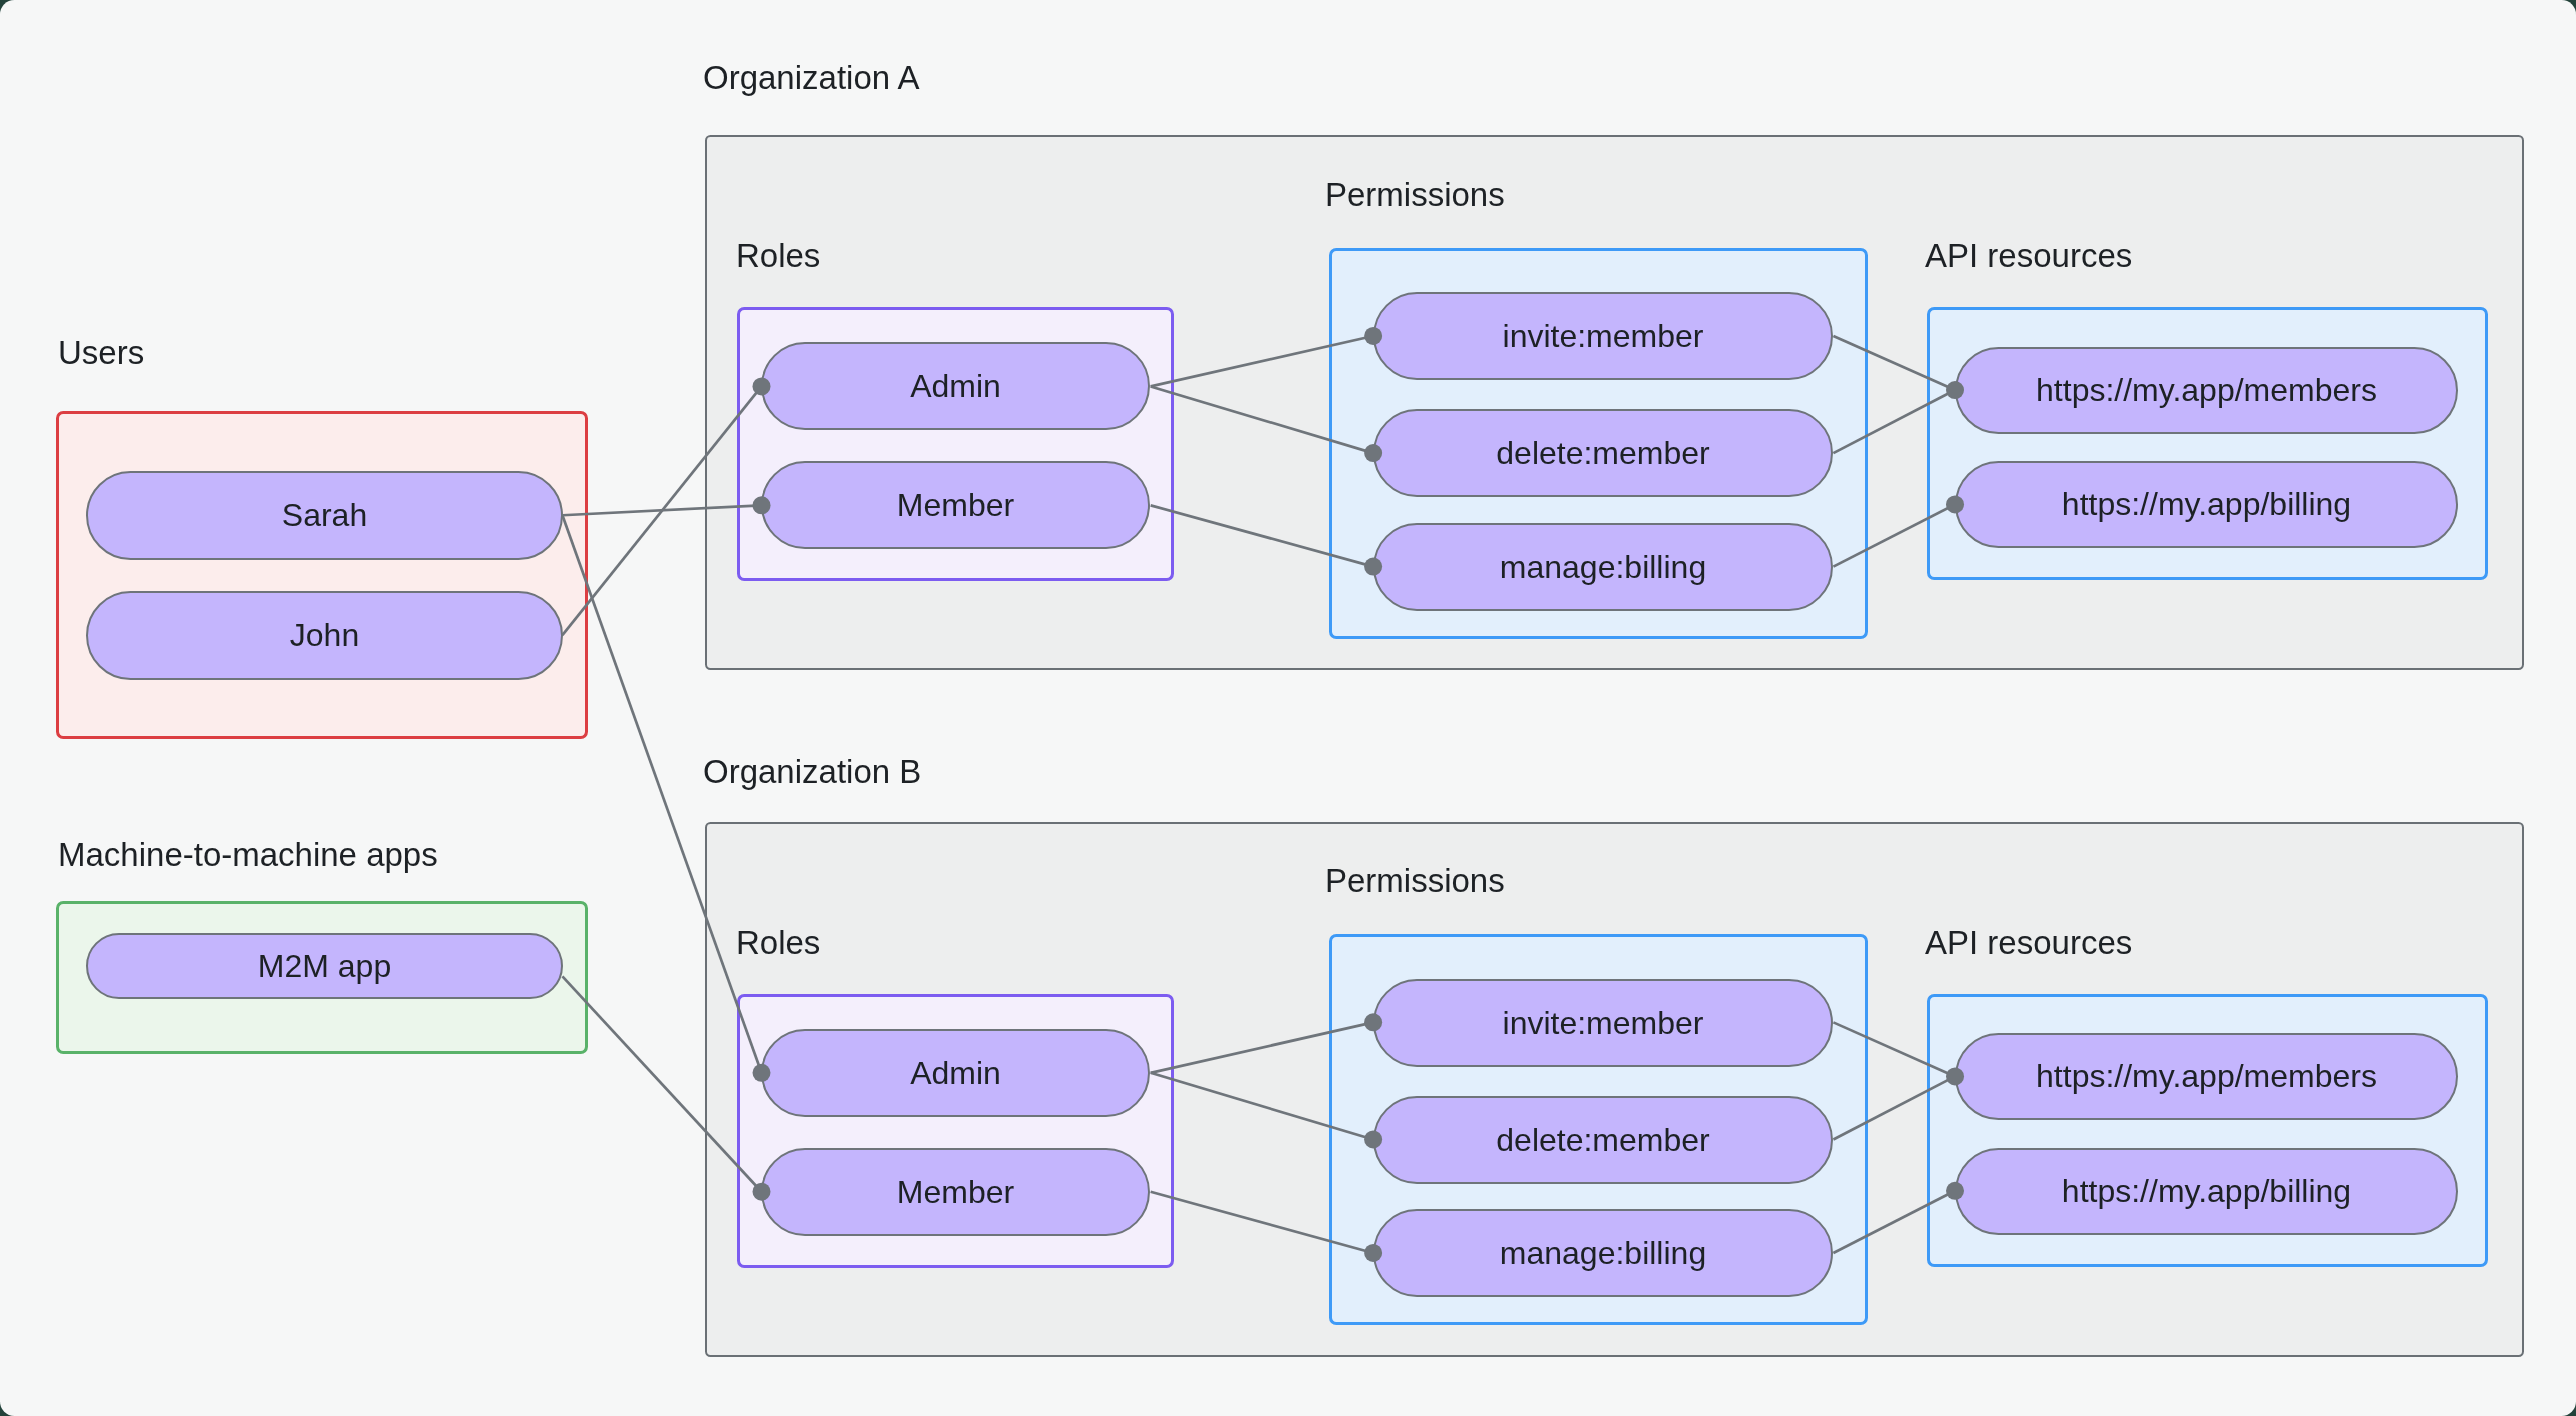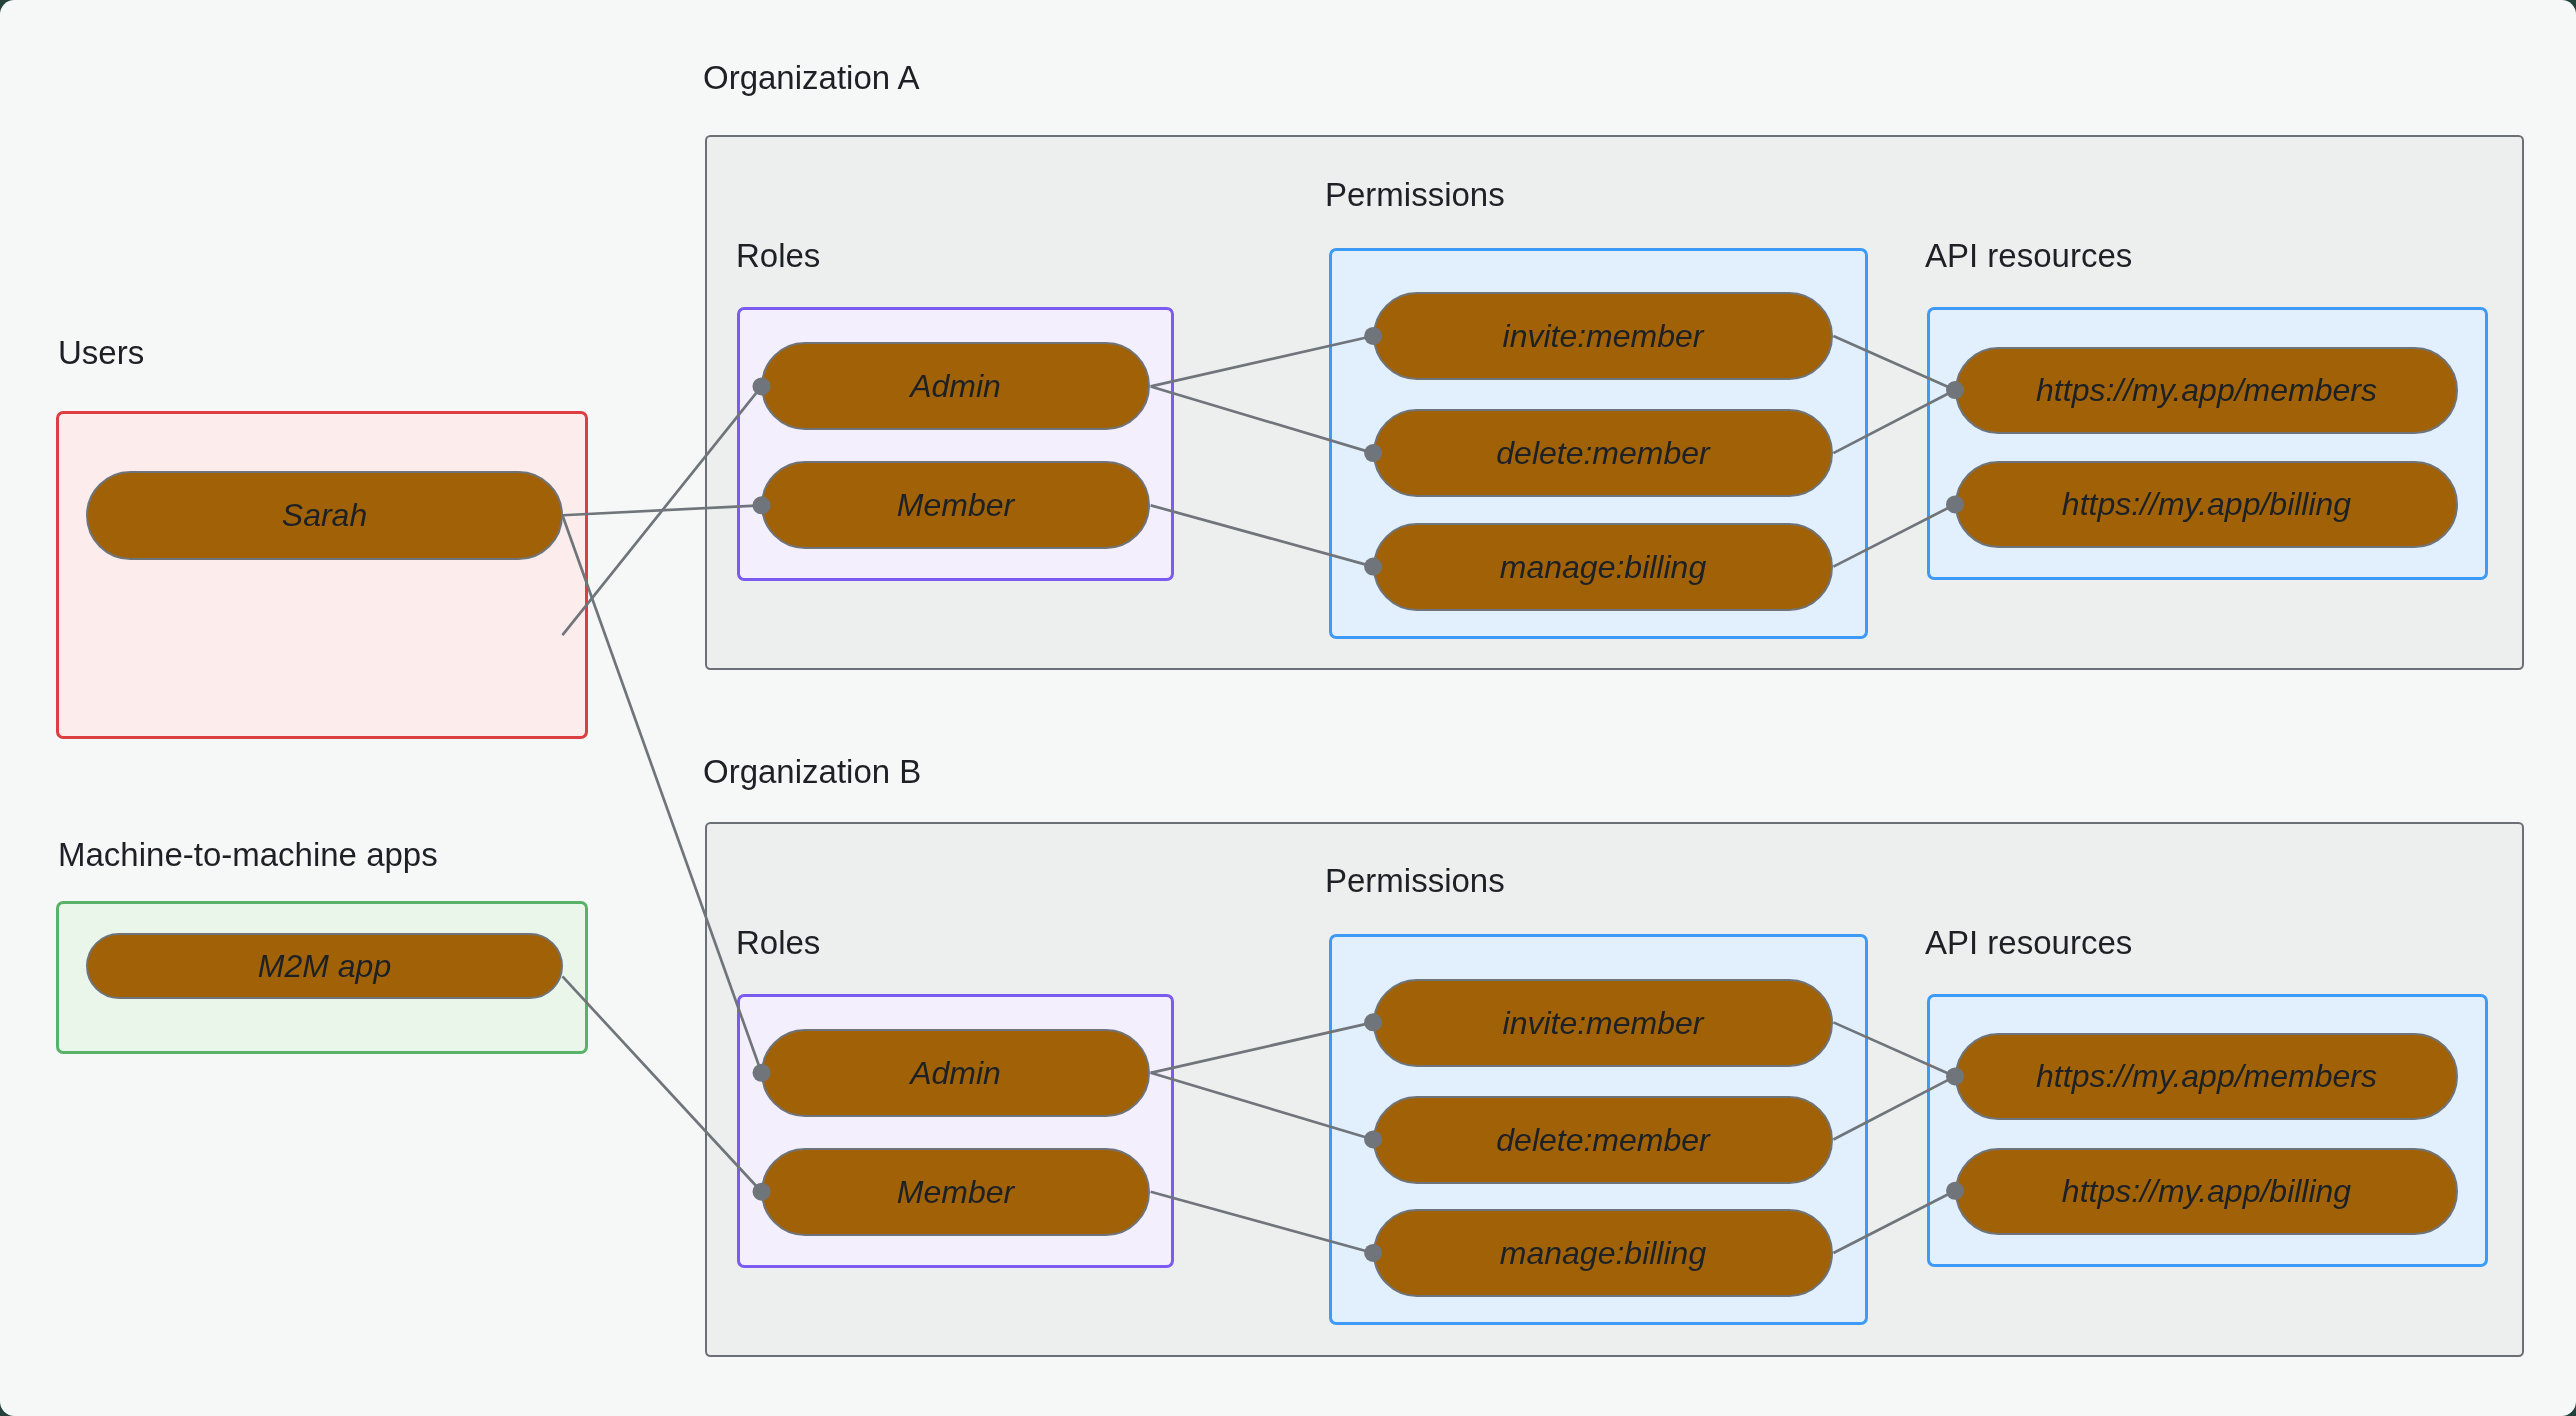--- a/index.html
+++ b/index.html
@@ -6,36 +6,37 @@
   .stage{position:relative;width:2576px;height:1416px;background:#23423a;
          font-family:"Liberation Sans", sans-serif;}
   .canvas{position:absolute;inset:0;background:#f6f7f7;border-radius:14.4px;overflow:hidden;}
   .lbl{position:absolute;font-size:33px;line-height:1.2;color:#1d2125;white-space:nowrap;text-align:right;}
   .box{position:absolute;box-sizing:border-box;}
   .org-box{background:#edeeee;border:2.7px solid #6a7075;border-radius:5.4px;}
   .red-box{background:#fcedec;border:3.6px solid #dc3e42;border-radius:7.2px;}
   .green-box{background:#ebf6eb;border:3.6px solid #59b269;border-radius:7.2px;}
   .purple-box{background:#f4effc;border:3.6px solid #7c5cf0;border-radius:7.2px;}
   .blue-box{background:#e2effc;border:3.6px solid #3e9af7;border-radius:7.2px;}
-  .pill{position:absolute;box-sizing:border-box;background:#a16207;border:2.7px solid #6e747a;
+  .pill{position:absolute;box-sizing:border-box;background:#c4b5fd;border:2.7px solid #6e747a;
         border-radius:63px;display:flex;align-items:center;justify-content:center;
-        font-size:32px;color:#1d2125;white-space:nowrap;font-style:italic;}
+        font-size:32px;color:#1d2125;white-space:nowrap;}
   svg.edges{position:absolute;inset:0;pointer-events:none;}
   svg.edges line{stroke:#6f757b;stroke-width:3;}
   svg.edges circle{fill:#6f757b;}
 </style>
 </head>
 <body>
 
 <div class="stage">
   <div class="canvas">
 
     <div class="lbl" style="left:58px;top:333px;">Users</div>
     <div class="box red-box" style="left:56px;top:411px;width:532px;height:328px;"></div>
     <div class="pill" style="left:86px;top:471px;width:477px;height:89px;text-align:right;">Sarah</div>
+    <div class="pill" style="left:86px;top:591px;width:477px;height:89px;">John</div>
 
     <div class="lbl" style="left:58px;top:835px;">Machine-to-machine apps</div>
     <div class="box green-box" style="left:56px;top:901px;width:532px;height:153px;"></div>
     <div class="pill" style="left:86px;top:933px;width:477px;height:66px;">M2M app</div>
 
     <div class="lbl" style="left:703px;top:58px;">Organization A</div>
     <div class="box org-box" style="left:705px;top:135px;width:1819px;height:535px;"></div>
 
     <div class="lbl" style="left:736px;top:236px;">Roles</div>
     <div class="box purple-box" style="left:737px;top:307px;width:437px;height:274px;"></div>

